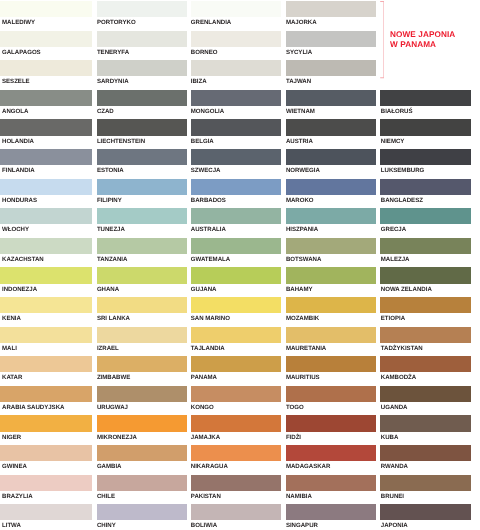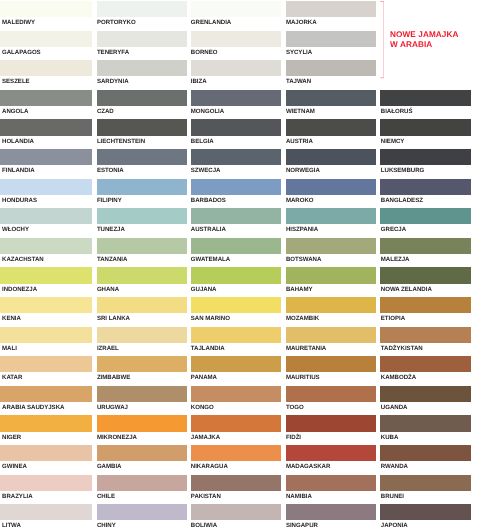--- a/index.html
+++ b/index.html
@@ -366,16 +366,16 @@
         <div class="sw" style="width: 90.8px; height: 16.2px; background: rgb(99, 82, 81);"></div>
         <div class="lb" style="left: 0.5px; top: 18.2px;">JAPONIA</div>
       </div>
     </div>
   <div id="bracket">
     <svg width="4.4" height="77.3" viewBox="0 0 4.4 77.3">
       <path d="M0.2 0.45 H3.95 M3.95 0.45 V76.85 M3.95 76.85 H0.2" fill="none" stroke="#F4A0A6" stroke-width="0.9"></path>
     </svg>
   </div>
   <div id="annot">
-    <div>NOWE JAMAJKA</div>
-    <div>W ARABIA</div>
+    <div>NOWE JAPONIA</div>
+    <div>W PANAMA</div>
   </div>
 </div>
 
 </body></html>

